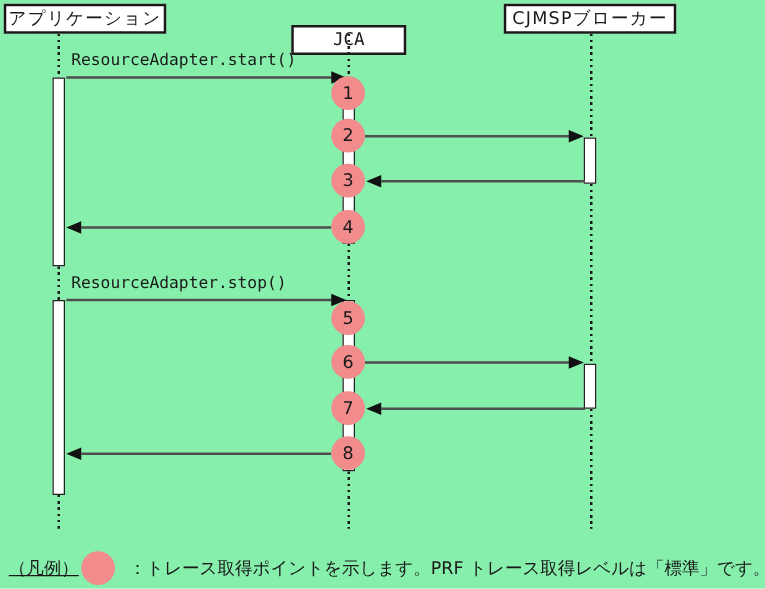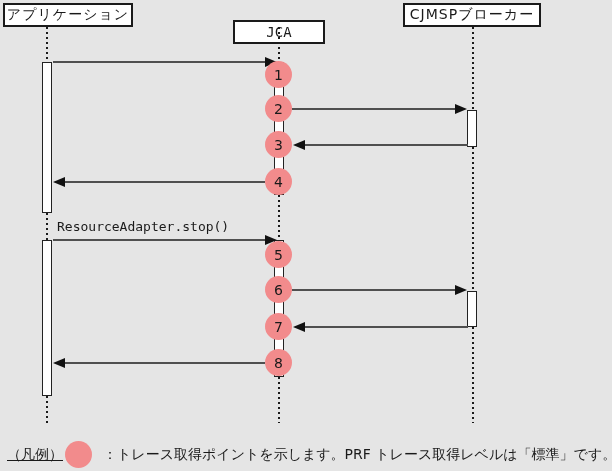--- a/index.html
+++ b/index.html
@@ -1,17 +1,17 @@
 <!DOCTYPE html>
 <html><head>
 <meta charset="utf-8">
 <style>
   html,body { margin:0; padding:0; background:#ffffff; }
   body { font-family:"DejaVu Sans", sans-serif; color:#1a1a1a; }
-  .stage { position:relative; width:612px; height:471px; background:#e5e5e5; overflow:hidden; }
+  .stage { position:relative; width:612px; height:471px; background:#86efac; overflow:hidden; }
 
   .box {
     position:absolute; box-sizing:border-box; background:#fff;
     border:2px solid #1a1a1a; display:flex; align-items:center; justify-content:center;
     font-size:14px; letter-spacing:1px; white-space:nowrap;
   }
   .box.mono { font-family:"DejaVu Sans Mono", monospace; letter-spacing:0; }
 
   .lifeline {
     position:absolute; width:2px;
@@ -75,20 +75,21 @@
   <div class="lifeline" style="left:472px; top:147px; height:144px;"></div>
   <div class="lifeline" style="left:472px; top:327px; height:96px;"></div>
 
   <div class="activation" style="left:42px; top:62px; height:151px;"></div>
   <div class="activation" style="left:42px; top:240px; height:156px;"></div>
   <div class="activation" style="left:274px; top:62px; height:133px;"></div>
   <div class="activation" style="left:274px; top:240px; height:137px;"></div>
   <div class="activation" style="left:467px; top:110px; height:37px;"></div>
   <div class="activation" style="left:467px; top:291px; height:36px;"></div>
 
+  <div class="msg-label" style="left:57px; top:41px;">ResourceAdapter.start()</div>
   <div class="msg-line" style="left:53px; top:61px; width:213px;"></div>
   <div class="arrow-right" style="left:265px; top:57px;"></div>
 
   <div class="msg-line" style="left:292px; top:108px; width:164px;"></div>
   <div class="arrow-right" style="left:455px; top:104px;"></div>
 
   <div class="msg-line" style="left:305px; top:144px; width:163px;"></div>
   <div class="arrow-left" style="left:293px; top:140px;"></div>
 
   <div class="msg-line" style="left:65px; top:181px; width:200px;"></div>

